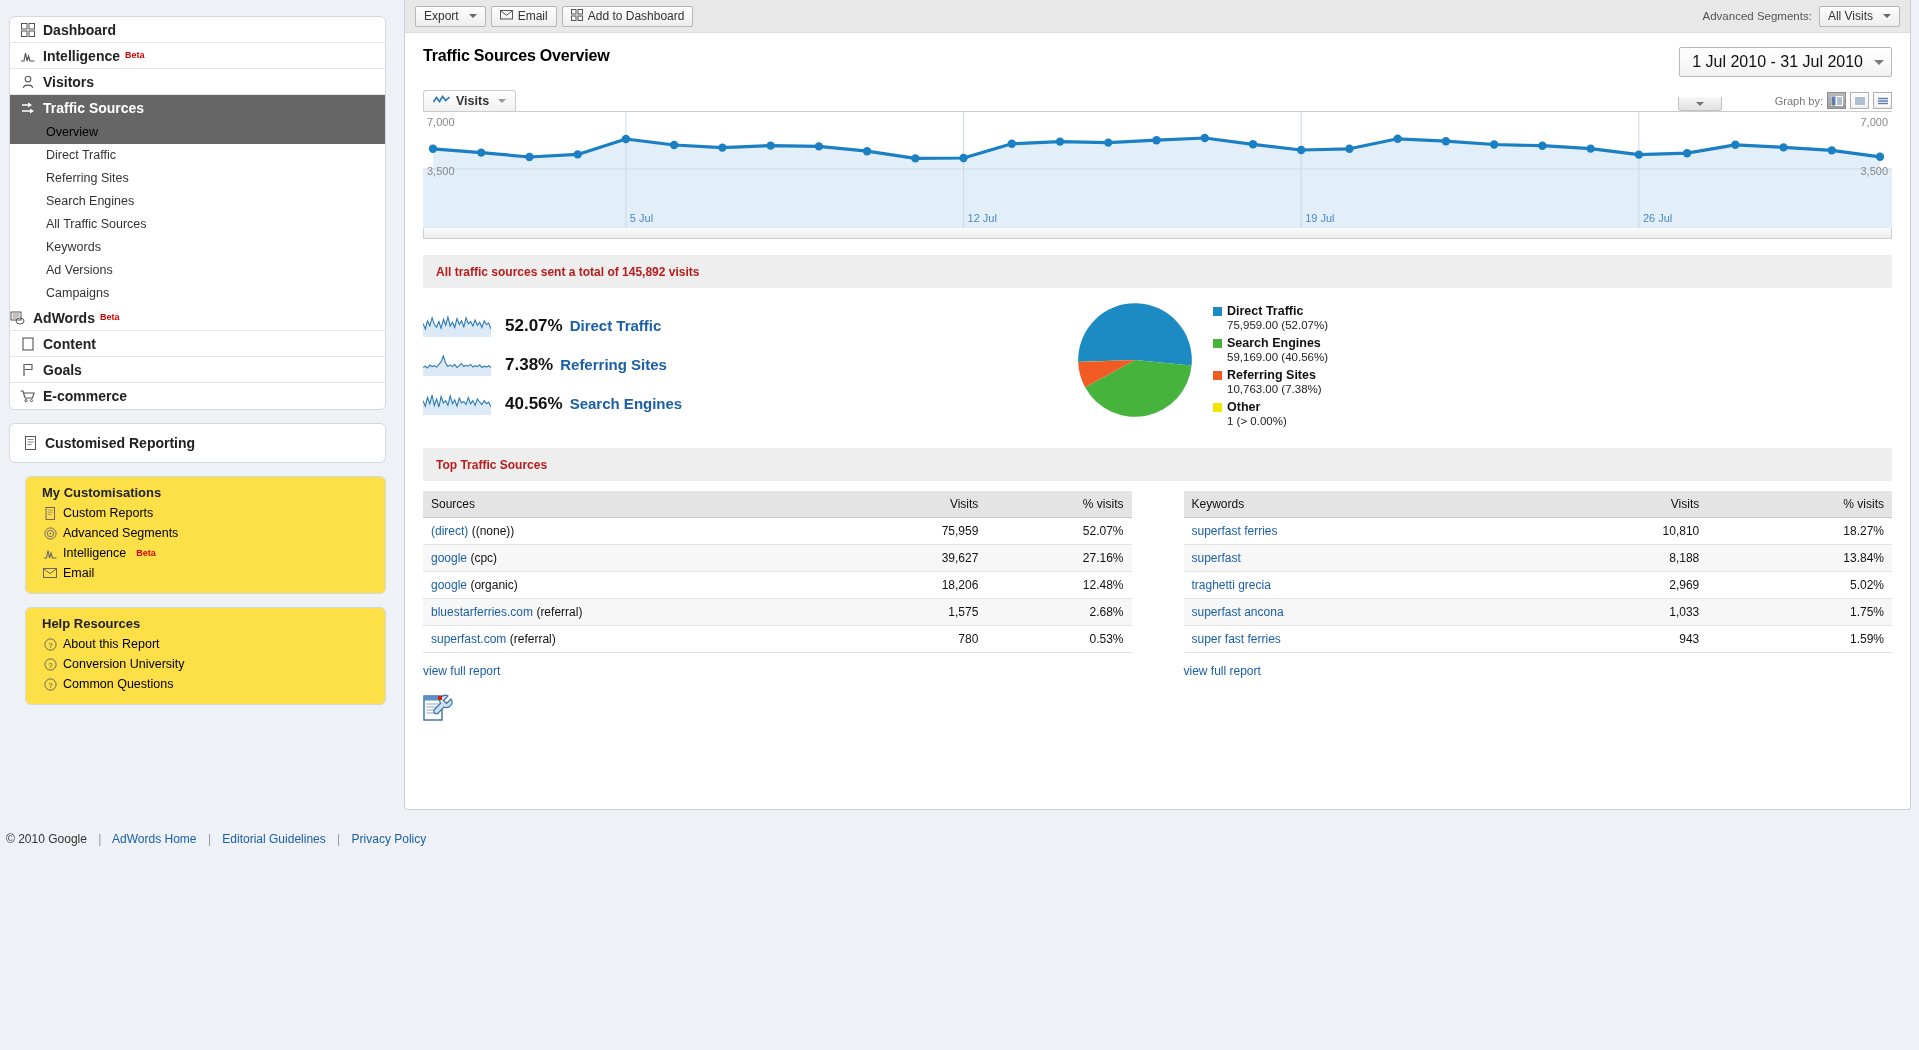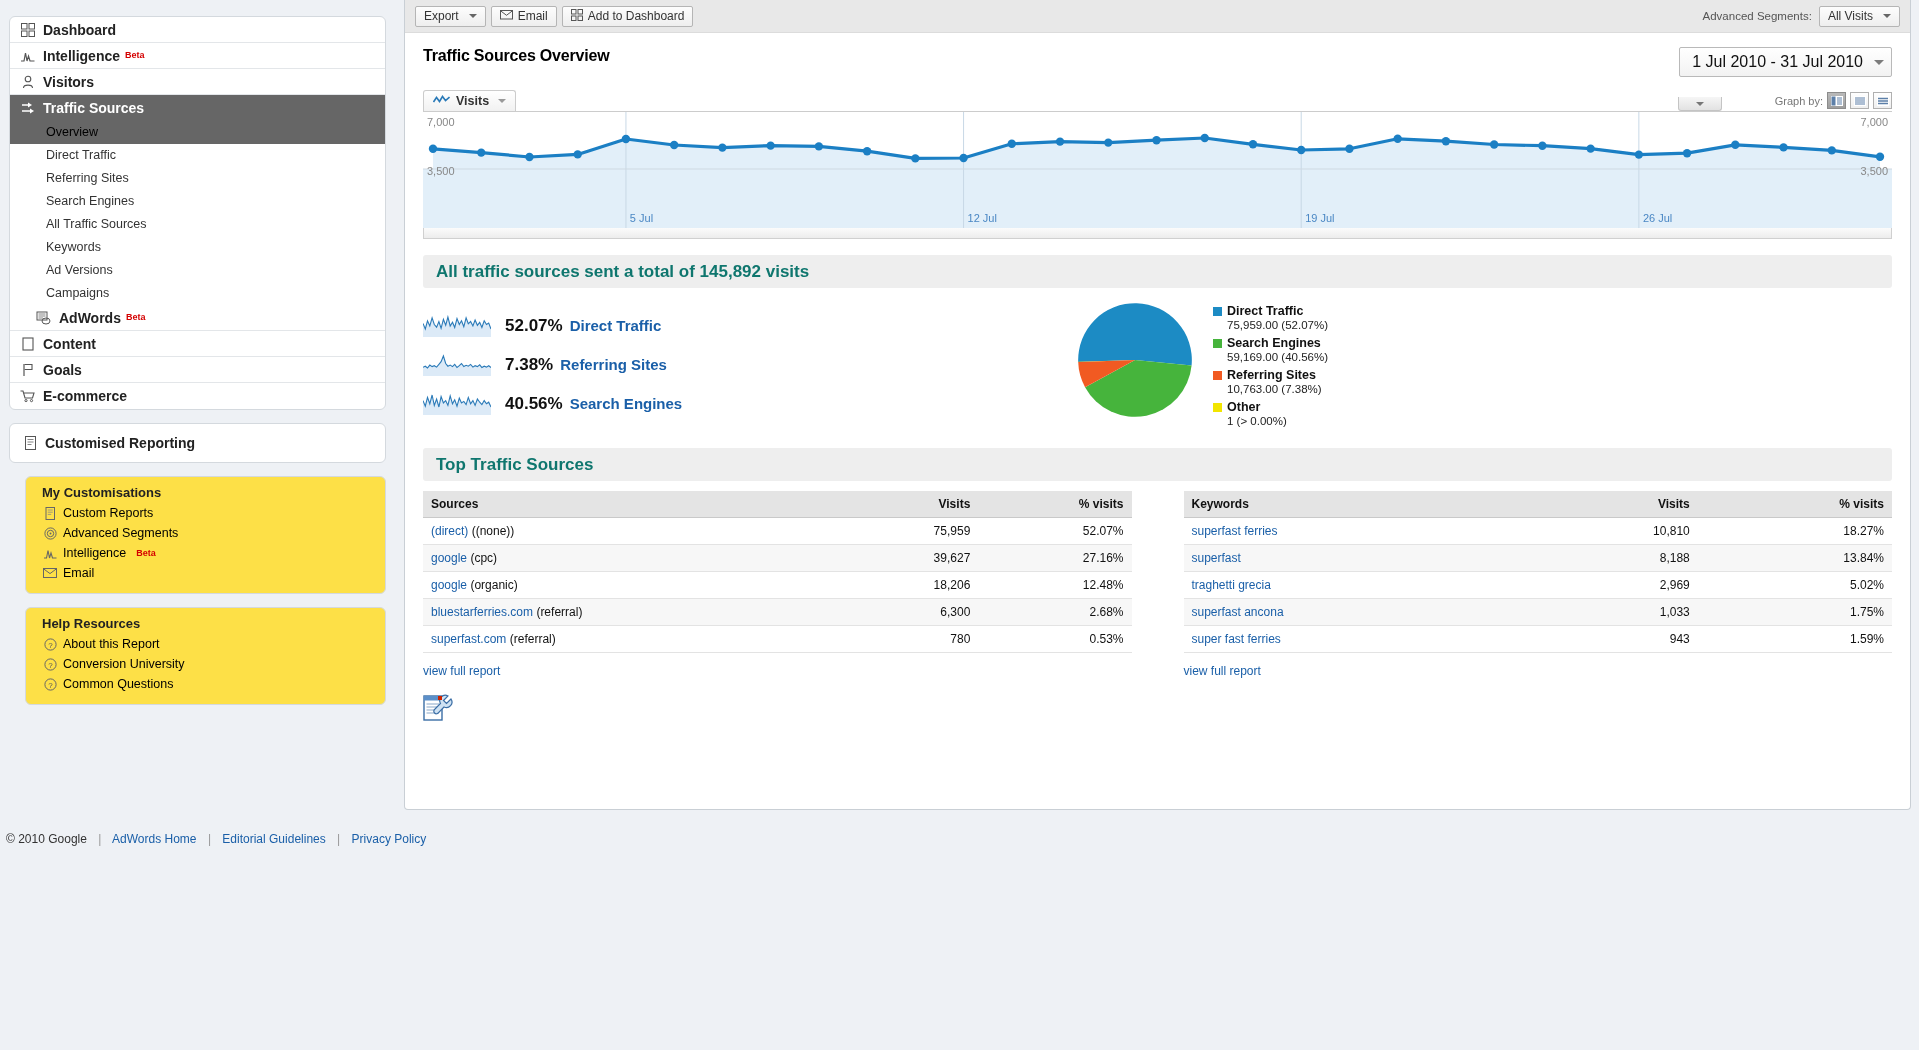--- a/index.html
+++ b/index.html
@@ -49,21 +49,21 @@
   .subnav { background:#fff; }
   .subnav-item {
     height:23px; line-height:23px;
     padding-left:36px; font-size:12.5px; color:#333;
     cursor:pointer;
   }
   .subnav-item.active { background:#666; color:#000000; }
 
   .sub-adwords {
     display:flex; align-items:center;
-    height:26px; padding-left:26px;
+    height:26px; 
     font-weight:bold; font-size:14px; color:#222;
     border-bottom:1px solid #e3e6e9;
     cursor:pointer;
   }
 
   .grey-panel {
     background:#fde047; border:1px solid #d4d9de;
     border-radius:6px; margin:0 9px 13px 25px; padding:8px 0 10px 4px;
   }
   .grey-title {
@@ -176,21 +176,21 @@
   .collapse-handle .caret {
     width:0;height:0;border-left:4px solid transparent;border-right:4px solid transparent;
     border-top:4px solid #777;
   }
 
   
   .sect-head {
     margin:16px 18px 0 18px; background:#eeeeee;
     height:33px; display:flex; align-items:center;
     padding-left:13px; border-radius:3px;
-    font-weight:bold; font-size:17px; color:#0f766e;
+    font-weight:bold; font-size:12px; color:#b91c1c;
   }
 
   
   .ov-body { display:flex; margin:12px 18px 0 18px; }
   .ov-left { width:640px; padding-top:6px; }
   .ov-row { display:flex; align-items:center; height:39px; }
   .spark { width:68px; height:22px; margin-right:14px; flex:0 0 68px; }
   .ov-pct { font-size:17px; font-weight:bold; color:#111; margin-right:7px; }
   .ov-name { font-size:15px; font-weight:bold; color:#1a5fa8; cursor:pointer; }
 
@@ -201,21 +201,21 @@
   .leg-top { display:flex; align-items:center; }
   .leg-sw { width:9px; height:9px; margin-right:5px; flex:0 0 9px; }
   .leg-name { font-weight:bold; font-size:12.5px; color:#111; }
   .leg-val { font-size:11.5px; color:#222; margin-left:14px; margin-top:1px; }
 
   
   .tables { display:flex; margin:10px 18px 0 18px; gap:52px; }
   .tbl-wrap { flex:1; }
   table.rt { width:100%; border-collapse:collapse; }
   table.rt th {
-    background:#e4e4e4; font-size:12px; font-weight:bold; color:#111;
+    background:#e4e4e4; font-size:12px; font-weight:normal; color:#111;
     text-align:left; padding:6px 8px; border-bottom:1px solid #c9c9c9;
   }
   table.rt th.num { text-align:right; }
   table.rt td {
     font-size:12px; padding:6px 8px; border-bottom:1px solid #e3e3e3; color:#111;
   }
   table.rt td.num { text-align:right; }
   table.rt tr.alt td { background:#f7f7f7; }
   .vfr { display:inline-block; margin-top:11px; font-size:12px; }
 
@@ -671,21 +671,21 @@
                 <td class="num">39,627</td>
                 <td class="num">27.16%</td>
               </tr>
               <tr class="">
                 <td><a href="#">google</a><span> (organic)</span></td>
                 <td class="num">18,206</td>
                 <td class="num">12.48%</td>
               </tr>
               <tr class="alt">
                 <td><a href="#">bluestarferries.com</a><span> (referral)</span></td>
-                <td class="num">6,300</td>
+                <td class="num">1,575</td>
                 <td class="num">2.68%</td>
               </tr>
               <tr class="">
                 <td><a href="#">superfast.com</a><span> (referral)</span></td>
                 <td class="num">780</td>
                 <td class="num">0.53%</td>
               </tr>
             </tbody>
         </table>
         <a class="vfr" href="#">view full report</a>

